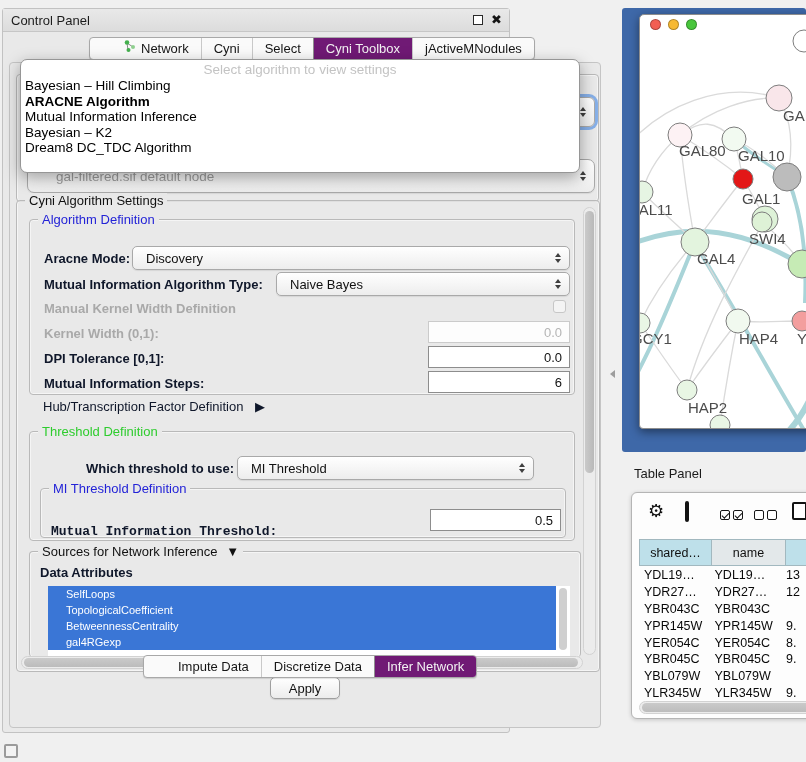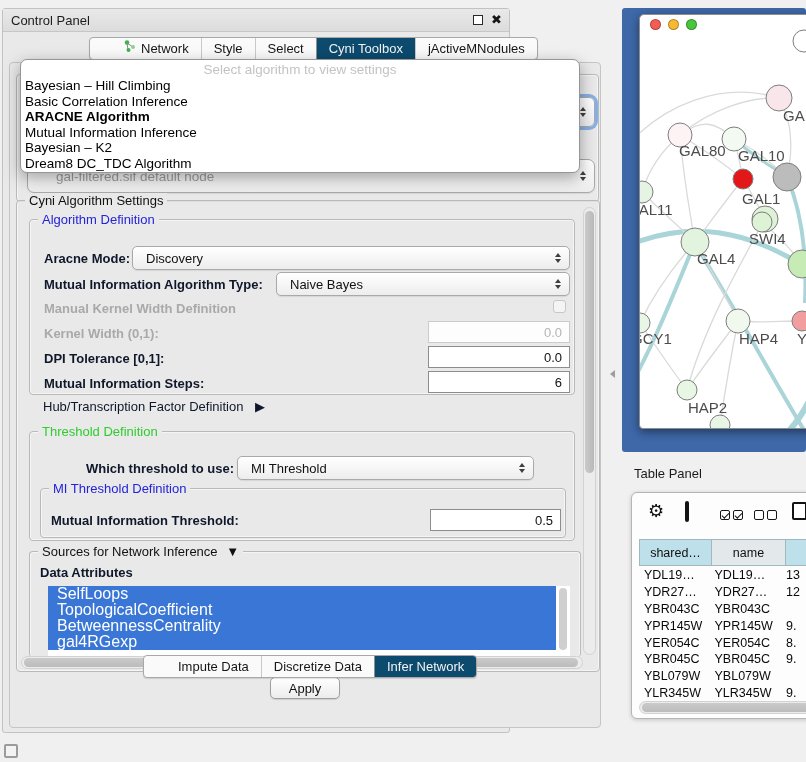--- a/index.html
+++ b/index.html
@@ -12,21 +12,21 @@
   .ctitle{position:absolute;left:0;top:0;width:100%;height:23px;background:linear-gradient(#e9e9e9,#dcdcdc);
           border-bottom:1px solid #c6c6c6;}
   .ctitle .t{position:absolute;left:8px;top:4px;font-size:13px;color:#1c1c1c;}
   .floatbtn{position:absolute;right:26px;top:6px;width:10px;height:10px;border:1.6px solid #2a2a2a;background:#fff;}
   .closebtn{position:absolute;right:7px;top:3px;font-size:13px;font-weight:bold;color:#141414;font-family:"DejaVu Sans",sans-serif;}
   .tabbar{position:absolute;display:flex;height:23px;border:1px solid #a8a8a8;border-radius:4px;
           background:#fafafa;overflow:hidden;box-shadow:0 1px 1px rgba(0,0,0,.12);}
   .tabbar .tab{display:flex;align-items:center;gap:5px;padding:0 12px;font-size:13px;line-height:22px;
                border-left:1px solid #c9c9c9;white-space:nowrap;color:#161616;}
   .tabbar .tab:first-child{border-left:none;padding-left:34px;}
-  .tabbar .tab.sel{background:#0c4a6e;color:#f3f3f3;border-left-color:#8f8f8f;justify-content:center;}
+  .tabbar .tab.sel{background:#701a75;color:#f3f3f3;border-left-color:#8f8f8f;justify-content:center;}
   .toptabs{left:86px;top:28px;}
   .bottabs{left:140px;top:646px;}
   .cbody{position:absolute;left:6px;top:53px;width:592px;height:666px;background:#e9e9e9;
          border:1px solid #c5c5c5;border-radius:4px;}
   
   .gb{position:absolute;border:1px solid #b9b9b9;border-radius:4px;
       box-shadow:inset 0 0 0 1px rgba(255,255,255,.55);}
   .lg{position:absolute;top:-8px;left:8px;background:#e9e9e9;padding:0 4px;font-size:13px;
       color:#111;white-space:nowrap;font-weight:normal;}
   
@@ -53,21 +53,21 @@
   .popup .ph{text-align:center;color:#c3c3c3;font-size:13.5px;line-height:16px;}
   .popup .it{font-size:13.5px;line-height:15.6px;padding-left:4px;white-space:nowrap;color:#000;}
   .popup .it.b{font-weight:bold;}
   
   .sbv{position:absolute;width:13px;background:#ececec;border:1px solid #d2d2d2;border-radius:7px;}
   .sbv .th{position:absolute;left:1px;width:9px;background:linear-gradient(90deg,#cacaca,#b9b9b9);border-radius:5px;}
   .sbh{position:absolute;height:13px;background:#ececec;border:1px solid #d2d2d2;border-radius:7px;}
   .sbh .th{position:absolute;top:1px;height:9px;background:linear-gradient(#cacaca,#bcbcbc);border-radius:5px;}
   
   .attr{position:absolute;background:#fff;overflow:hidden;}
-  .attr .ai{height:16px;line-height:16px;font-size:16px;color:#fff;padding-left:9px;width:508px;white-space:nowrap;}
+  .attr .ai{height:16px;line-height:16px;font-size:11px;color:#fff;padding-left:18px;width:508px;white-space:nowrap;}
   .attr .sb{position:absolute;right:3px;top:2px;width:8px;height:62px;background:#cfcfcf;border-radius:4px;}
   
   .btn{position:absolute;background:linear-gradient(#ffffff,#ececec);border:1px solid #9f9f9f;
        border-radius:5px;font-size:13px;display:flex;align-items:center;justify-content:center;
        box-shadow:0 1px 1px rgba(0,0,0,.12);}
   
   .bluep{position:absolute;left:622px;top:8px;width:184px;height:444px;border-radius:3px;}
   .netwin{position:absolute;left:639px;top:14px;width:200px;height:415px;background:#fff;
           border:1px solid #8d8d8d;border-radius:5px 0 0 4px;box-shadow:0 3px 10px rgba(0,0,0,.45);overflow:hidden;}
   .tl{position:absolute;width:11px;height:11px;border-radius:50%;border:1px solid rgba(0,0,0,.28);z-index:5;}
@@ -111,21 +111,21 @@
           <span><svg width="12" height="14" viewBox="0 0 12 14">
               <line x1="3" y1="4" x2="9" y2="8" stroke="#8a8a8a" stroke-width="1"></line>
               <line x1="3" y1="4" x2="4" y2="11" stroke="#8a8a8a" stroke-width="1"></line>
               <circle cx="3" cy="3.5" r="2.3" fill="#44b04e"></circle>
               <circle cx="9" cy="8" r="2" fill="#8fd08f"></circle>
               <circle cx="4.5" cy="11" r="2" fill="#44b04e"></circle>
             </svg></span>
           <span>Network</span>
         </div>
         <div class="tab">
-          <span>Style</span>
+          <span>Cyni</span>
         </div>
         <div class="tab">
           <span>Select</span>
         </div>
         <div class="tab sel">
           <span>Cyni Toolbox</span>
         </div>
         <div class="tab">
           <span>jActiveMNodules</span>
         </div>
@@ -146,21 +146,20 @@
               <i class="u"></i>
               <i class="d"></i>
             </span>
         </div>
       </div>
 
       <div class="popup">
         <div class="ph">Select algorithm to view settings</div>
         <div id="dditems">
             <div class="it">Bayesian – Hill Climbing</div>
-            <div class="it">Basic Correlation Inference</div>
             <div class="it b">ARACNE Algorithm</div>
             <div class="it">Mutual Information Inference</div>
             <div class="it">Bayesian – K2</div>
             <div class="it">Dream8 DC_TDC Algorithm</div>
           </div>
       </div>
 
       <div class="gb" style="left:6px;top:137px;width:584px;height:472px;">
         <span class="lg">Cyni Algorithm Settings</span>
 
@@ -212,21 +211,21 @@
           <span class="lbl" style="left:56px;top:29px;">Which threshold to use:</span>
           <div class="combo" style="left:207px;top:24px;width:297px;height:24px;">
             <span>MI Threshold</span>
             <span class="stp">
                 <i class="u"></i>
                 <i class="d"></i>
               </span>
           </div>
           <div class="gb" style="left:10px;top:56px;width:526px;height:50px;">
             <span class="lg" style="color: rgb(35, 35, 215);">MI Threshold Definition</span>
-            <span class="lbl" style="left:10px;top:24px;">Mutual Information Threshold:</span>
+            <span class="lbl" style="left:10px;top:35px;font-family:Liberation Mono, monospace;">Mutual Information Threshold:</span>
             <div class="tf" style="left:389px;top:20px;width:131px;height:22px;">
               <span>0.5</span>
             </div>
           </div>
         </div>
 
         <div class="gb" style="left:12px;top:350px;width:552px;height:106px;border-bottom:none;">
           <span class="lg">
             <span>Sources for Network Inference</span>
             <span style="margin-left:5px;">▼</span>

